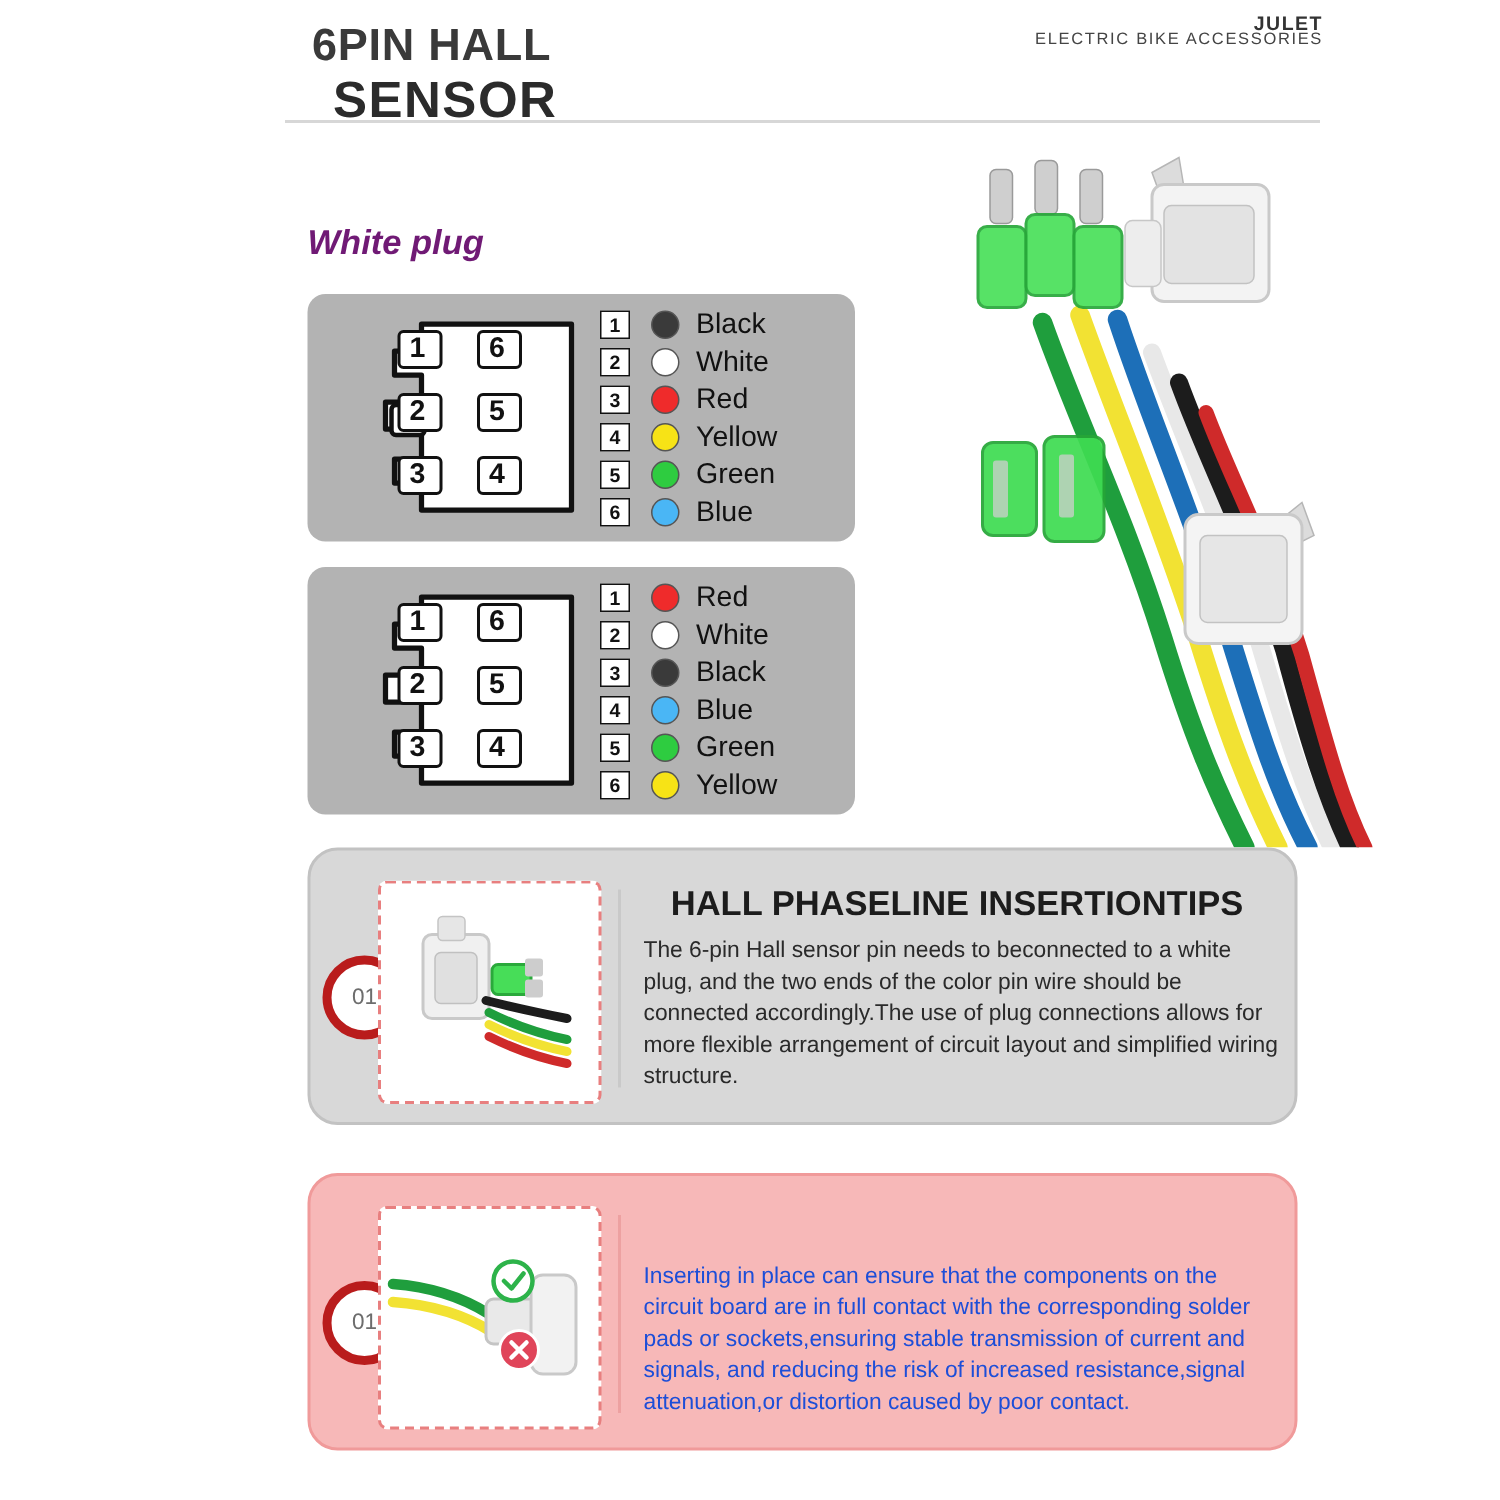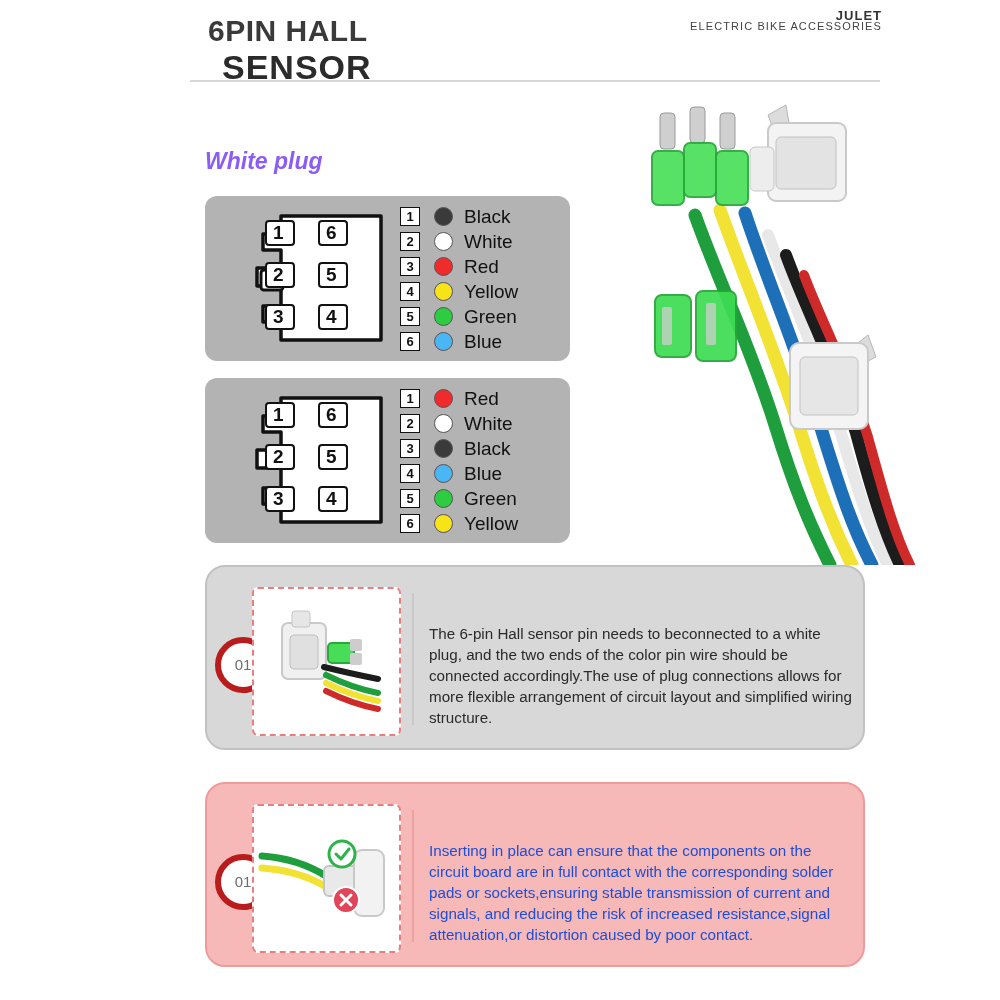--- a/index.html
+++ b/index.html
@@ -31,21 +31,21 @@
     position:absolute;right:118px;top:20px;
     font-size:11px;letter-spacing:1.1px;color:#444;
   }
   .header-rule{
     position:absolute;left:190px;top:80px;width:690px;height:2px;background:#d7d7d7;
   }
 
   
   .white-plug-label{
     position:absolute;left:205px;top:148px;
-    font-size:23px;font-weight:bold;font-style:italic;color:#8b5cf6;
+    font-size:23px;font-weight:bold;font-style:italic;color:#701a75;
   }
 
   .pin-card{
     position:absolute;
     background:#b3b3b3;
     border-radius:12px;
   }
   #pin-card-1{left:205px;top:196px;width:365px;height:165px;}
   #pin-card-2{left:205px;top:378px;width:365px;height:165px;}
 
@@ -314,20 +314,21 @@
           <path d="M72 94 C88 102, 104 108, 124 112" stroke="#f2e233" stroke-width="6"></path>
           <path d="M72 102 C88 110, 104 116, 124 120" stroke="#cf2a2a" stroke-width="6"></path>
           <path d="M70 78 C86 82, 104 86, 124 90" stroke="#1c1c1c" stroke-width="6"></path>
         </g>
         <rect x="74" y="54" width="26" height="20" rx="4" fill="#47dd58" stroke="#2aa93b" stroke-width="2"></rect>
         <rect x="96" y="50" width="12" height="12" rx="2" fill="#cdcdcd"></rect>
         <rect x="96" y="64" width="12" height="12" rx="2" fill="#cdcdcd"></rect>
       </svg>
     </div>
     <div class="tip-div"></div>
+    <div class="tip-title">HALL PHASELINE INSERTIONTIPS</div>
     <div class="tip-body">The 6-pin Hall sensor pin needs to beconnected to a white plug, and the two ends of the color pin wire should be connected accordingly.The use of plug connections allows for more flexible arrangement of circuit layout and simplified wiring structure.</div>
   </div>
 
   <div class="tip-card" id="tip-card-2">
     <div class="tip-num">01</div>
     <div class="tip-thumb">
       <svg width="141" height="141" viewBox="0 0 141 141">
         <rect x="0" y="0" width="141" height="141" fill="#ffffff"></rect>
         <g fill="none" stroke-linecap="round">
           <path d="M8 50 C36 52, 56 60, 72 70" stroke="#1f9e3d" stroke-width="7"></path>

